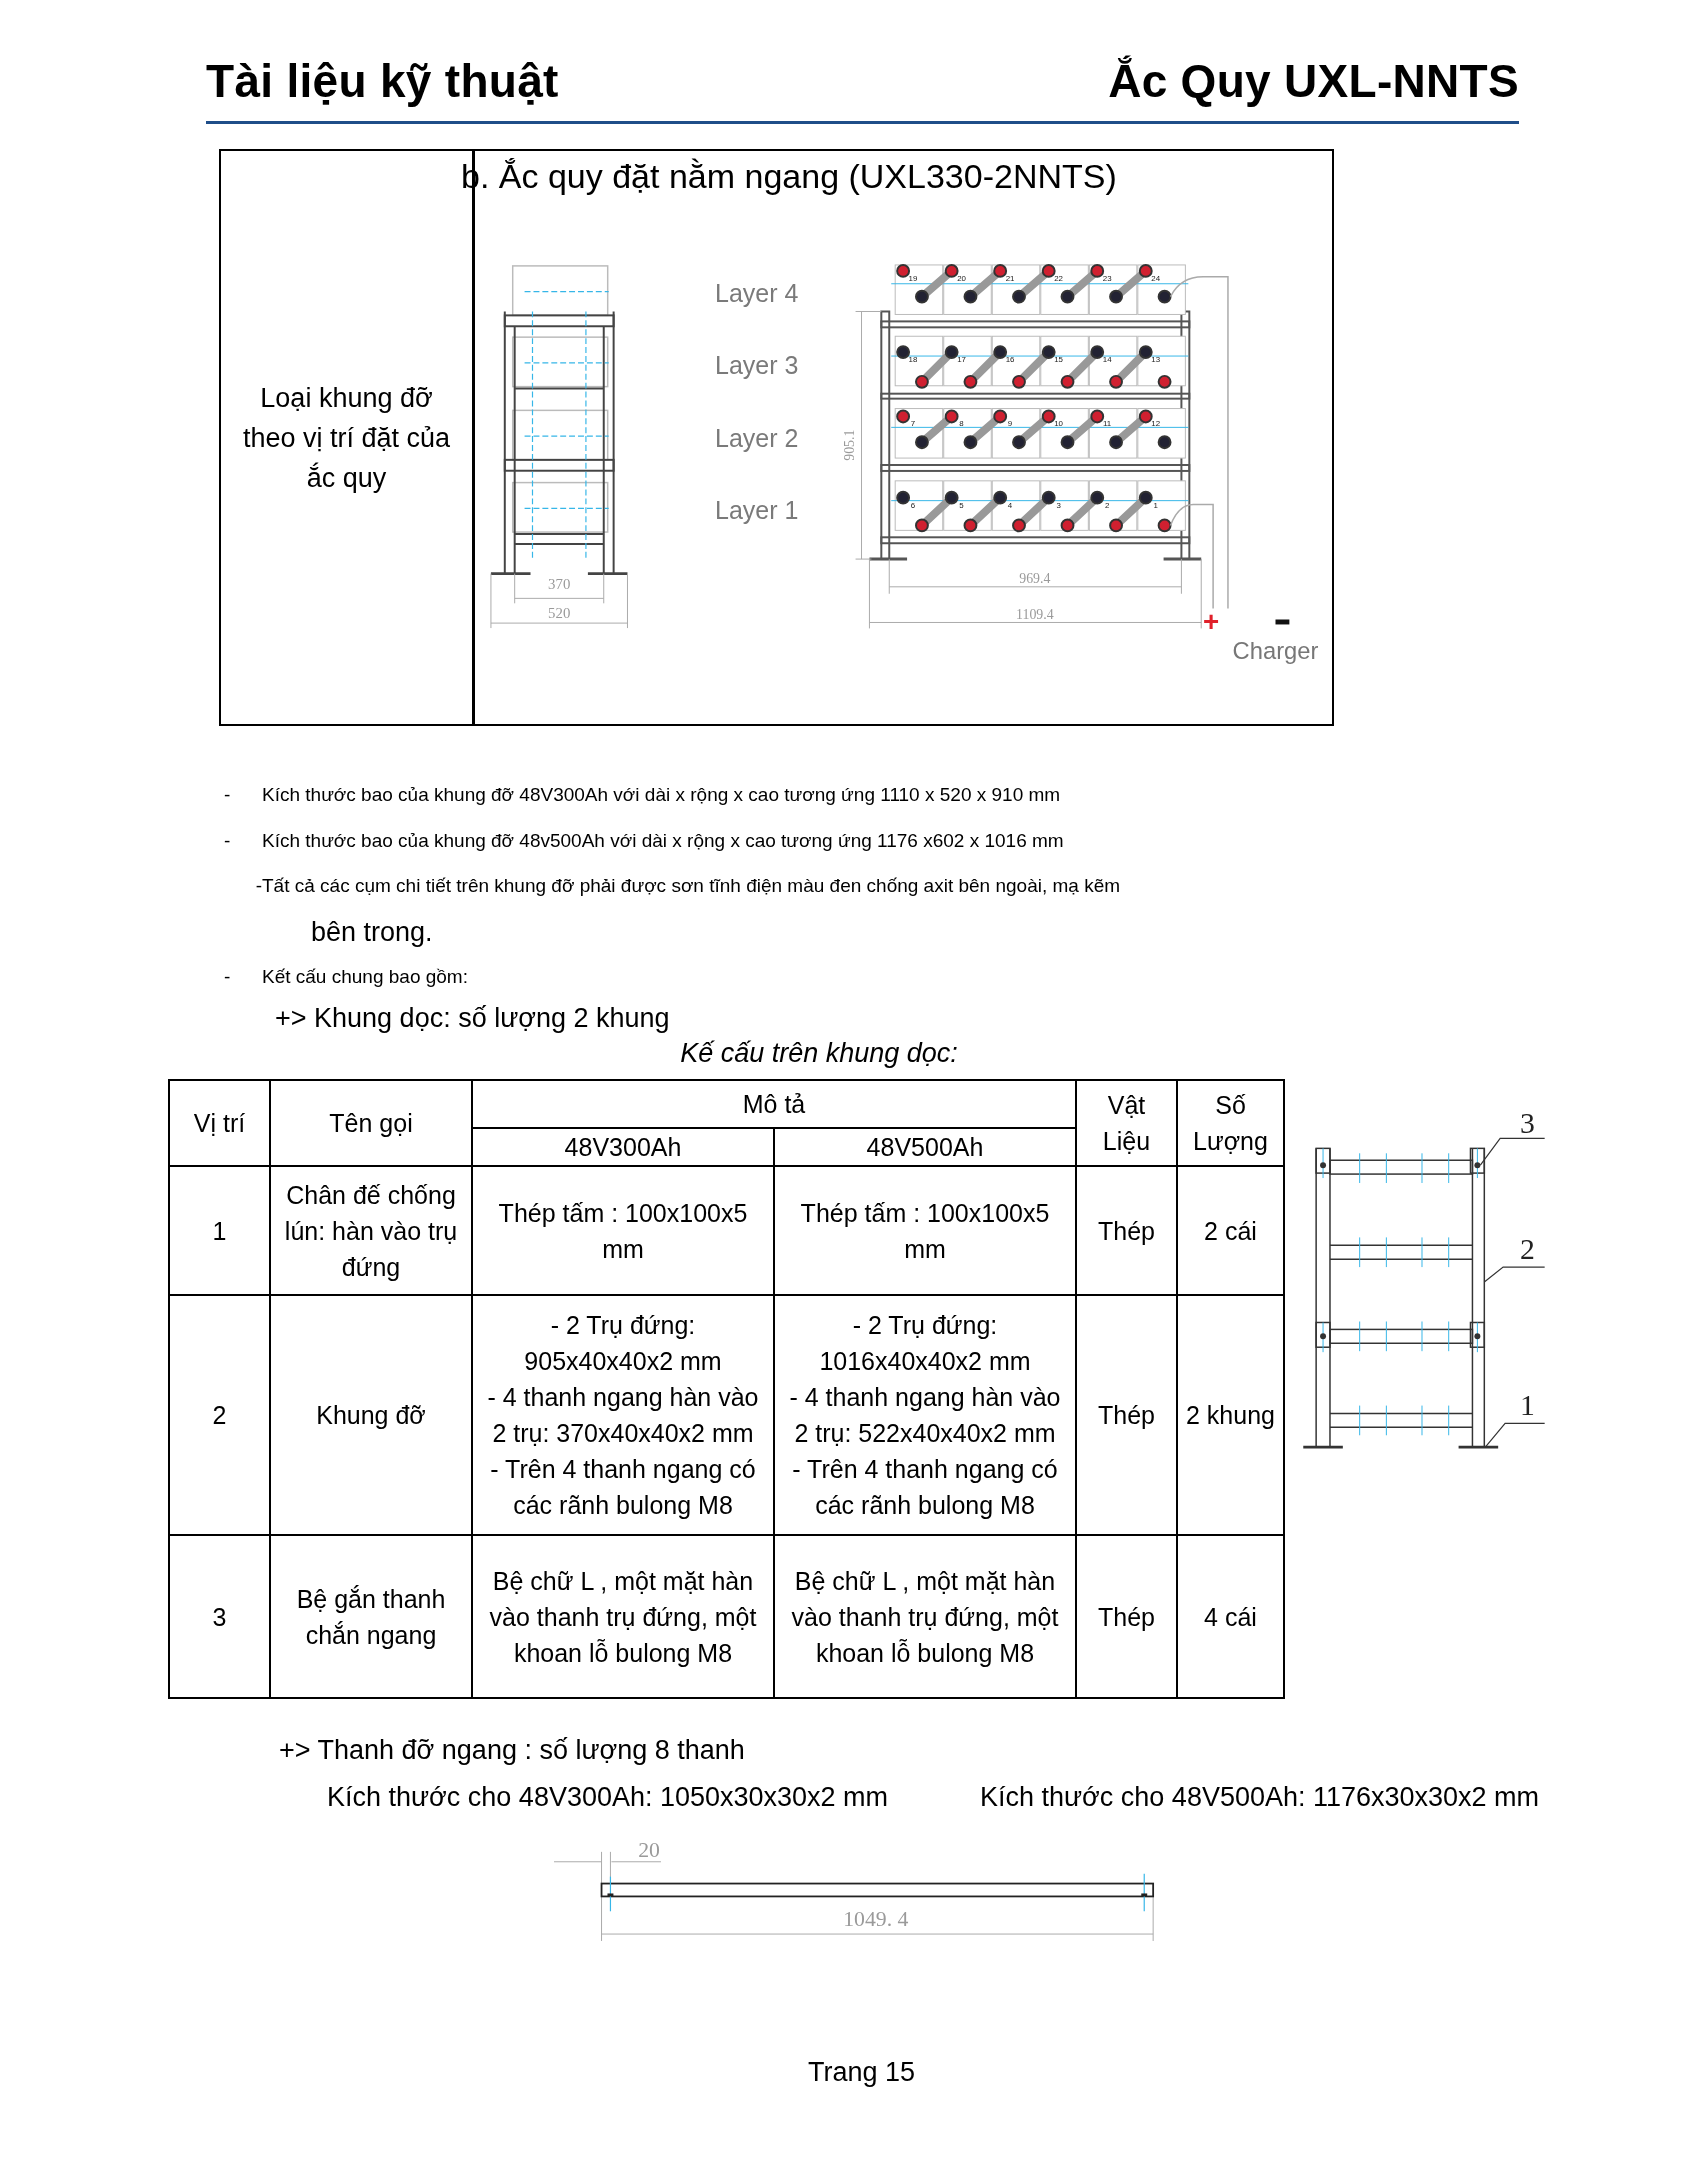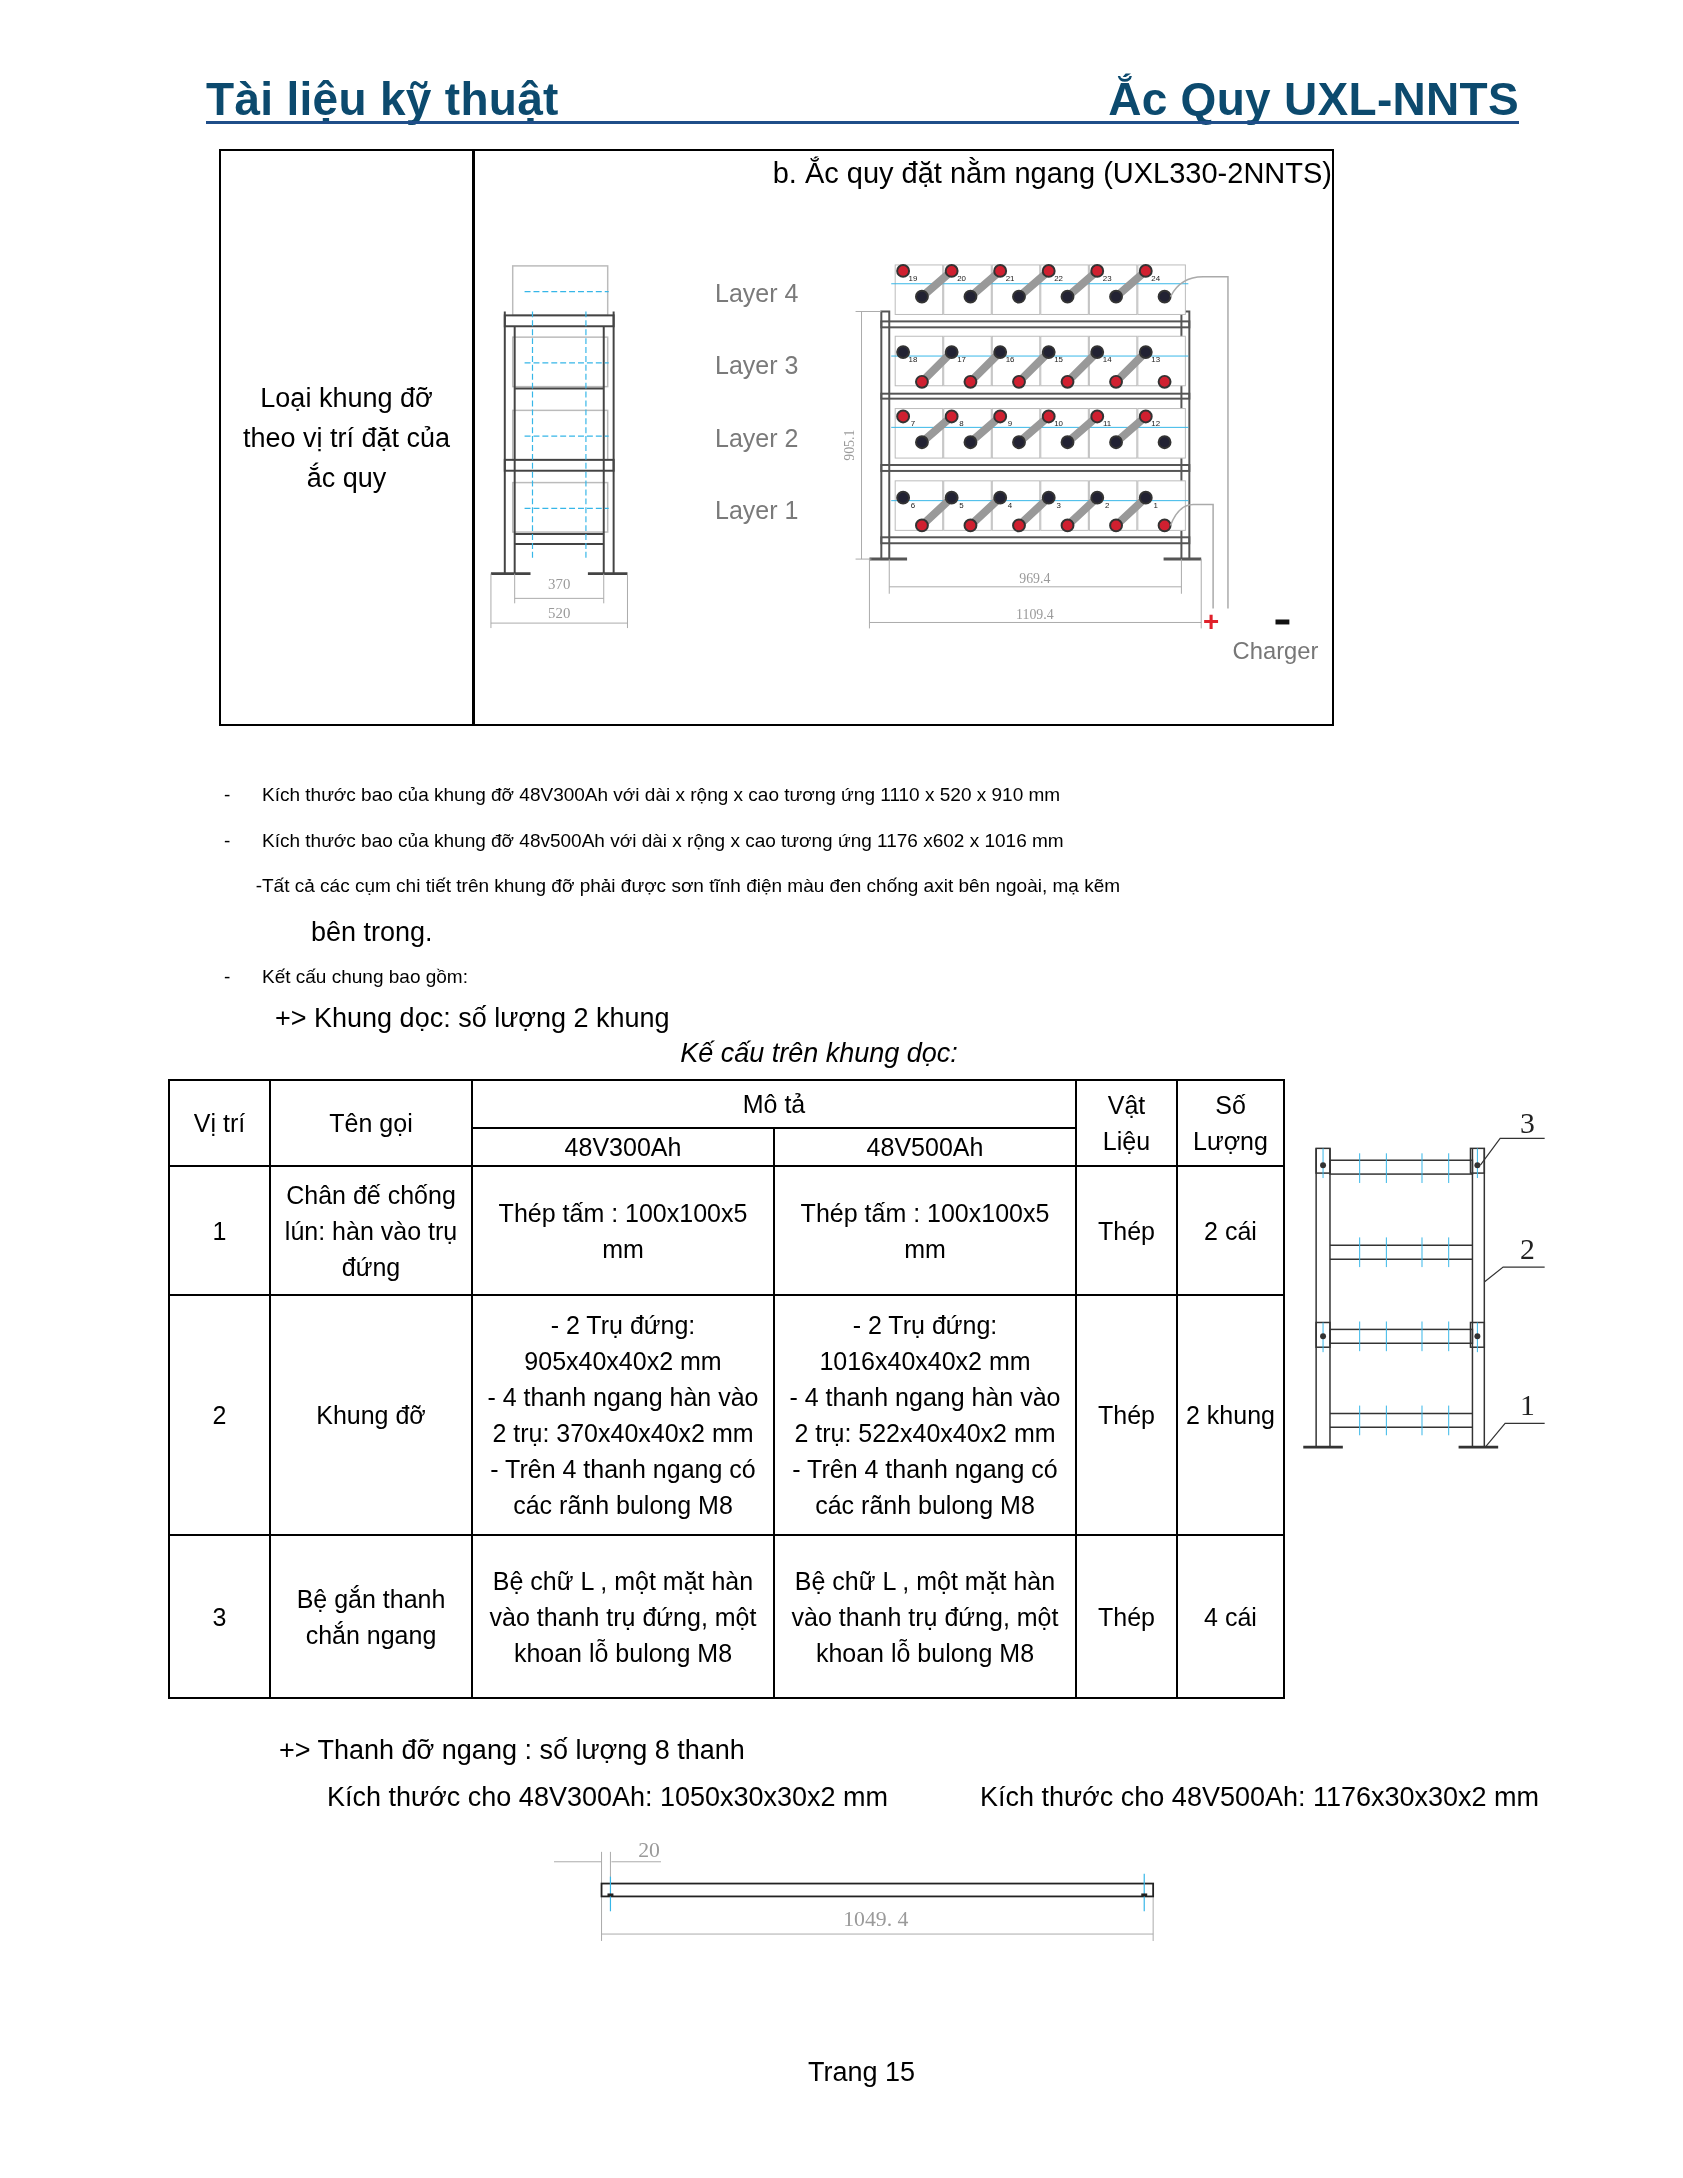--- a/index.html
+++ b/index.html
@@ -1,34 +1,34 @@
 <!DOCTYPE html>
 <html><head>
 <meta charset="utf-8">
 <style>
   html, body { margin:0; padding:0; background:#ffffff; }
   body { width:1683px; height:2178px; position:relative; overflow:hidden;
          font-family:"Liberation Sans", "DejaVu Sans", sans-serif; color:#000; }
   .abs { position:absolute; }
 
   
-  .hdr-title { position:absolute; top:72px; font-size:46px; font-weight:bold; color:#0c4a6e;
+  .hdr-title { position:absolute; top:54px; font-size:46px; font-weight:bold; color:#000000;
                letter-spacing:0.3px; white-space:nowrap; }
   .hdr-left { left:206px; }
   .hdr-right { right:164px; }
   .hdr-line { position:absolute; left:206px; width:1313px; top:121px; height:3px; background:#1f4e89; }
 
   
   .top-table { position:absolute; left:219px; top:149px; width:1115px; height:577px;
                border:2.5px solid #000; box-sizing:border-box; }
   .top-divider { position:absolute; left:251px; top:0; bottom:0; width:2.5px; background:#000; }
   .top-left-cell { position:absolute; left:0; top:0; width:251px; height:100%;
                    display:flex; align-items:center; justify-content:center; text-align:center;
                    font-size:27px; line-height:40px; padding:0 10px; box-sizing:border-box; }
-  .top-caption { position:absolute; left:240px; right:0; top:6px; text-align:right; font-size:29px; }
+  .top-caption { position:absolute; left:240px; right:0; top:6px; text-align:left; font-size:34px; }
 
   .layer-label { position:absolute; font-size:25px; color:#7a7a7a; }
 
   
   .bullet { position:absolute; left:224px; font-size:19px; line-height:46px; white-space:nowrap; }
   .bullet .dash { display:inline-block; width:38px; }
   .bullet-cont { position:absolute; left:275px; font-size:27px; line-height:46px; white-space:nowrap; }
   .caption-italic { position:absolute; left:0; width:1638px; text-align:center; font-size:27px; font-style:italic; }
 
   

